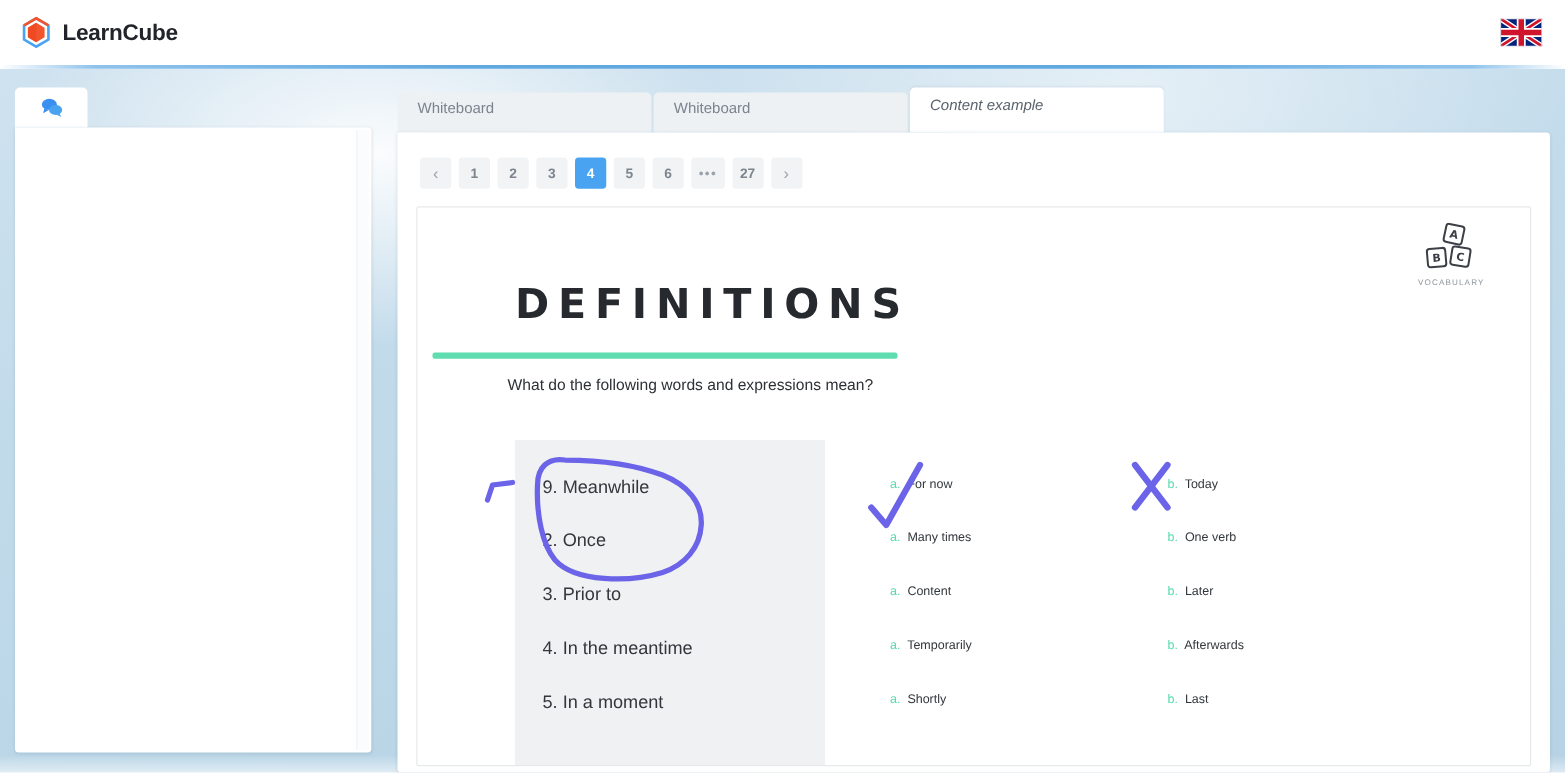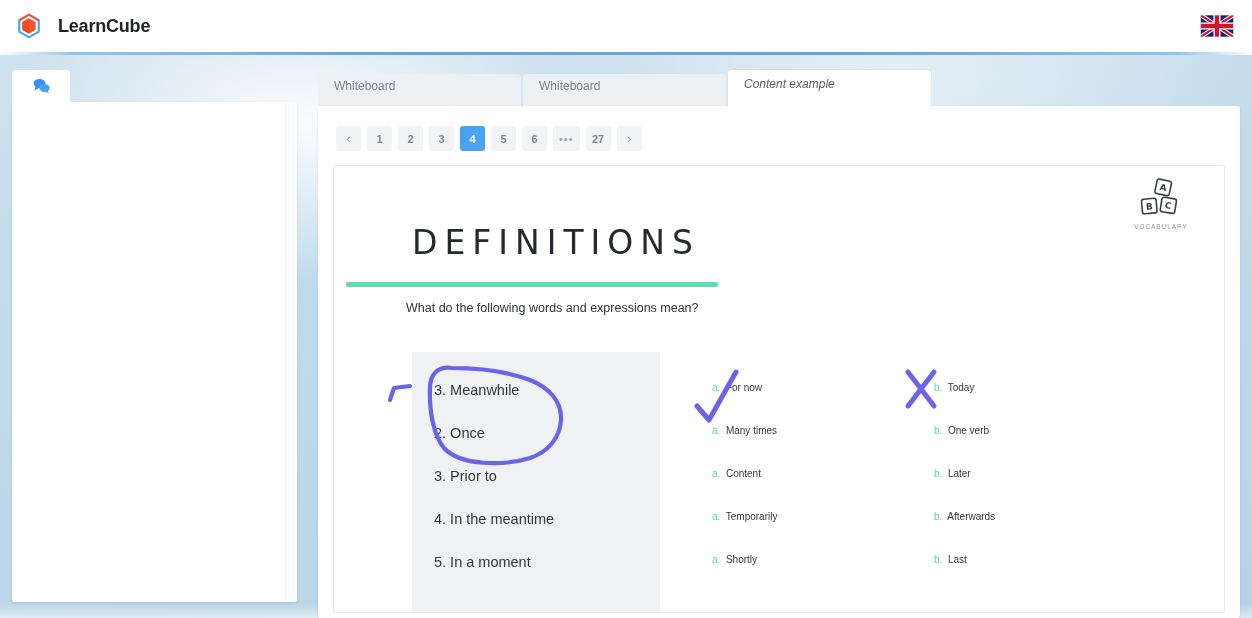--- a/index.html
+++ b/index.html
@@ -34,21 +34,21 @@
   }
   .header-rule {
     position: absolute;
     top: 52px; left: 0;
     width: 1252px; height: 3px;
     background: linear-gradient(to right,
        #ffffff 0%, #8fc3ec 6%, #5fa8e0 30%, #5fa8e0 70%, #8fc3ec 94%, #ffffff 100%);
     z-index: 30;
   }
 
-  .brand { display: flex; align-items: center; gap: 16px; }
+  .brand { display: flex; align-items: center; gap: 8px; }
   .brand-mark { width: 26px; height: 26px; display: block; }
   .brand-name {
     font-size: 18px;
     font-weight: bold;
     color: #222429;
     letter-spacing: -0.2px;
   }
 
   .flag { width: 34px; height: 22px; display: block; }
 
@@ -206,21 +206,21 @@
     margin-top: 5px;
     font-size: 6.5px;
     letter-spacing: 0.9px;
     color: #8e959c;
   }
 
   .slide-title {
     position: absolute;
     top: 57px; left: 78px;
     font-size: 33px;
-    font-weight: 400;
+    font-weight: 700;
     letter-spacing: 7px;
     color: #26292e;
     font-family: "DejaVu Sans", sans-serif;
   }
   .title-rule {
     position: absolute;
     top: 116px; left: 12px;
     width: 372px;
     height: 5px;
     background: #5fdcb0;
@@ -350,21 +350,21 @@
             </g>
           </svg>
           <div class="vocab-label">VOCABULARY</div>
         </div>
 
         <div class="slide-title">DEFINITIONS</div>
         <div class="title-rule"></div>
         <div class="slide-sub">What do the following words and expressions mean?</div>
 
         <div class="listbox">
-          <div class="qitem" style="top:30px">3. Meanwhile</div>
+          <div class="qitem" style="top:30px">9. Meanwhile</div>
           <div class="qitem" style="top:73px">2. Once</div>
           <div class="qitem" style="top:116px">3. Prior to</div>
           <div class="qitem" style="top:159px">4. In the meantime</div>
           <div class="qitem" style="top:202px">5. In a moment</div>
         </div>
 
         <div class="colA">
           <div class="aitem" style="top:30px">
             <span class="key">a.&nbsp;</span>
             <span>For now</span>

